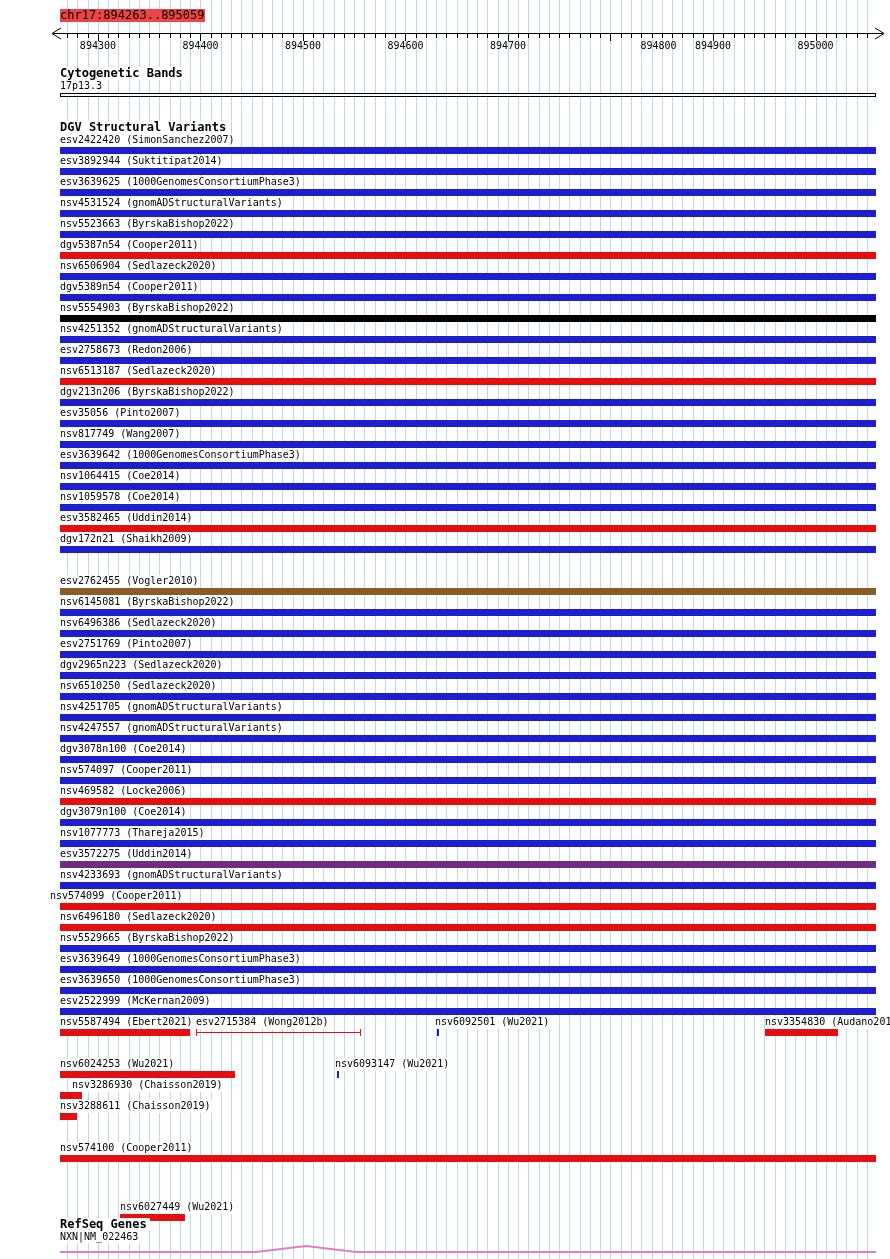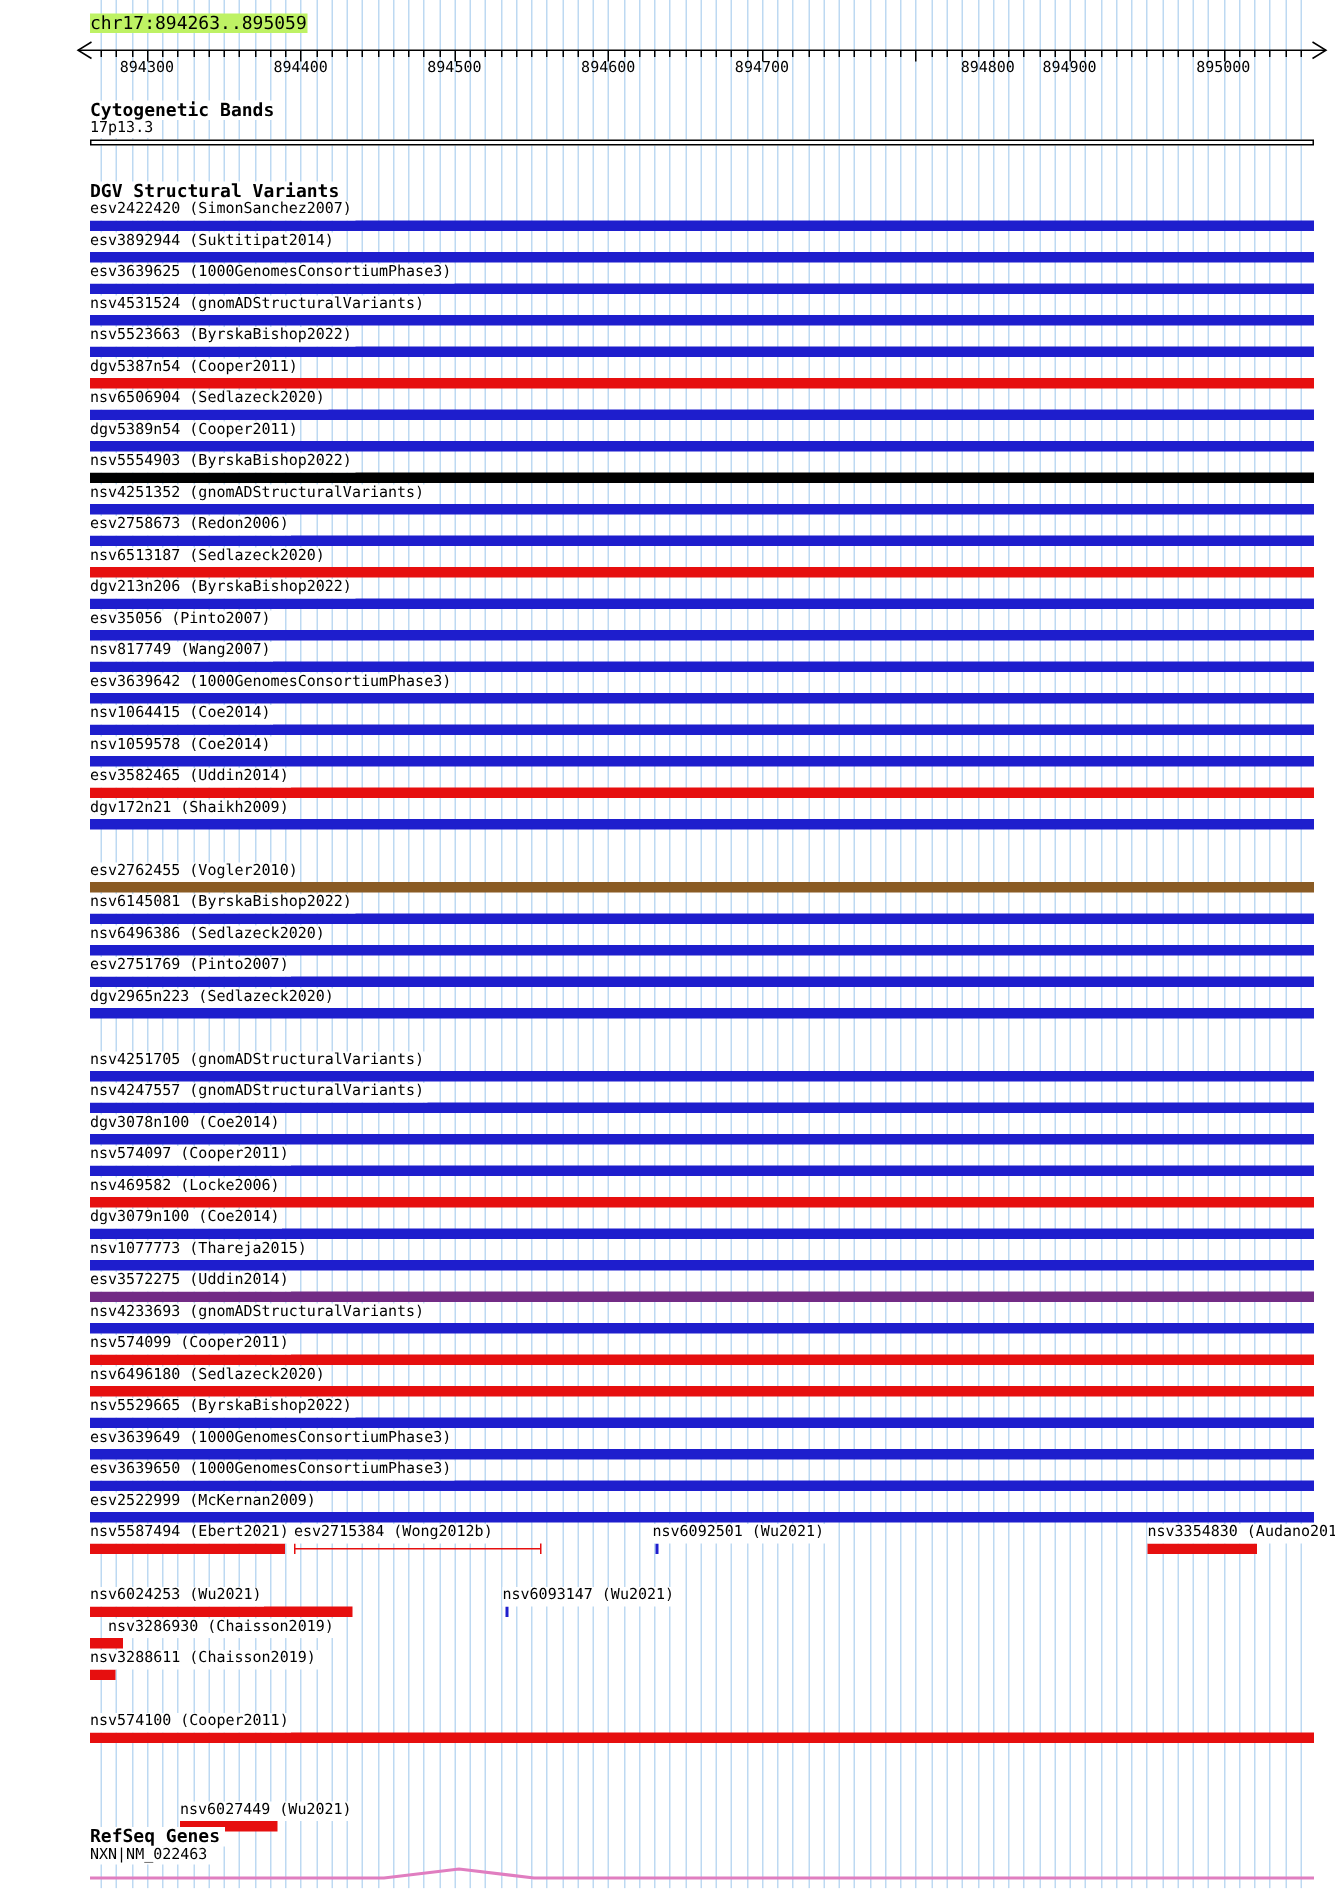--- a/index.html
+++ b/index.html
@@ -3,21 +3,21 @@
 <meta charset="utf-8">
 <style>
   html,body { margin:0; padding:0; background:#fff; }
   #page {
     position:relative; width:890px; height:1259px; overflow:hidden; background:#fff;
     font-family:"DejaVu Sans Mono", monospace; color:#000;
   }
   
   .gridline { position:absolute; top:0; width:1px; height:1259px; z-index:0; }
   
-  .chrlabel { position:absolute; left:60px; top:9px; font-size:12px; line-height:13px; background:#bef264; z-index:3; white-space:pre; }
+  .chrlabel { position:absolute; left:60px; top:9px; font-size:12px; line-height:13px; background:#ef4444; z-index:3; white-space:pre; }
   #ruler-axis { position:absolute; left:0; top:0; z-index:3; }
   .tick { position:absolute; width:1px; background:#000; z-index:3; }
   .tick.minor { top:34px; height:4px; }
   .tick.major { top:34px; height:7px; }
   .ticklbl { position:absolute; top:40px; transform:translateX(-50%); font-size:10px; line-height:11px; z-index:3; white-space:pre; }
   
   .hdr { position:absolute; left:60px; font-weight:bold; font-size:12px; line-height:13px; background:#fff; z-index:2; white-space:pre; padding-right:3px; }
   .lbl { position:absolute; font-size:10px; line-height:12px; background:#fff; z-index:2; white-space:pre; padding-right:2px; }
   
   #cytoband-box { position:absolute; left:60px; top:93px; width:814px; height:2px; border:1px solid #000; background:#fff; z-index:1; }
@@ -315,20 +315,24 @@
         <div class="vbar" style="left: 60px; width: 816px; background: rgb(30, 30, 205);"></div>
       </div>
       <div class="vrow" style="top: 504px;">
         <div class="vlbl" style="left: 60px;">esv2751769 (Pinto2007)</div>
         <div class="vbar" style="left: 60px; width: 816px; background: rgb(30, 30, 205);"></div>
       </div>
       <div class="vrow" style="top: 525px;">
         <div class="vlbl" style="left: 60px;">dgv2965n223 (Sedlazeck2020)</div>
         <div class="vbar" style="left: 60px; width: 816px; background: rgb(30, 30, 205);"></div>
       </div>
+      <div class="vrow" style="top: 546px;">
+        <div class="vlbl" style="left: 60px;">nsv6510250 (Sedlazeck2020)</div>
+        <div class="vbar" style="left: 60px; width: 816px; background: rgb(30, 30, 205);"></div>
+      </div>
       <div class="vrow" style="top: 567px;">
         <div class="vlbl" style="left: 60px;">nsv4251705 (gnomADStructuralVariants)</div>
         <div class="vbar" style="left: 60px; width: 816px; background: rgb(30, 30, 205);"></div>
       </div>
       <div class="vrow" style="top: 588px;">
         <div class="vlbl" style="left: 60px;">nsv4247557 (gnomADStructuralVariants)</div>
         <div class="vbar" style="left: 60px; width: 816px; background: rgb(30, 30, 205);"></div>
       </div>
       <div class="vrow" style="top: 609px;">
         <div class="vlbl" style="left: 60px;">dgv3078n100 (Coe2014)</div>
@@ -352,21 +356,21 @@
       </div>
       <div class="vrow" style="top: 714px;">
         <div class="vlbl" style="left: 60px;">esv3572275 (Uddin2014)</div>
         <div class="vbar" style="left: 60px; width: 816px; background: rgb(114, 43, 133);"></div>
       </div>
       <div class="vrow" style="top: 735px;">
         <div class="vlbl" style="left: 60px;">nsv4233693 (gnomADStructuralVariants)</div>
         <div class="vbar" style="left: 60px; width: 816px; background: rgb(30, 30, 205);"></div>
       </div>
       <div class="vrow" style="top: 756px;">
-        <div class="vlbl" style="left: 60px; text-align: center;">nsv574099 (Cooper2011)</div>
+        <div class="vlbl" style="left: 50px; text-align: center;">nsv574099 (Cooper2011)</div>
         <div class="vbar" style="left: 60px; width: 816px; background: rgb(230, 15, 15);"></div>
       </div>
       <div class="vrow" style="top: 777px;">
         <div class="vlbl" style="left: 60px;">nsv6496180 (Sedlazeck2020)</div>
         <div class="vbar" style="left: 60px; width: 816px; background: rgb(230, 15, 15);"></div>
       </div>
       <div class="vrow" style="top: 798px;">
         <div class="vlbl" style="left: 60px;">nsv5529665 (ByrskaBishop2022)</div>
         <div class="vbar" style="left: 60px; width: 816px; background: rgb(30, 30, 205);"></div>
       </div>

